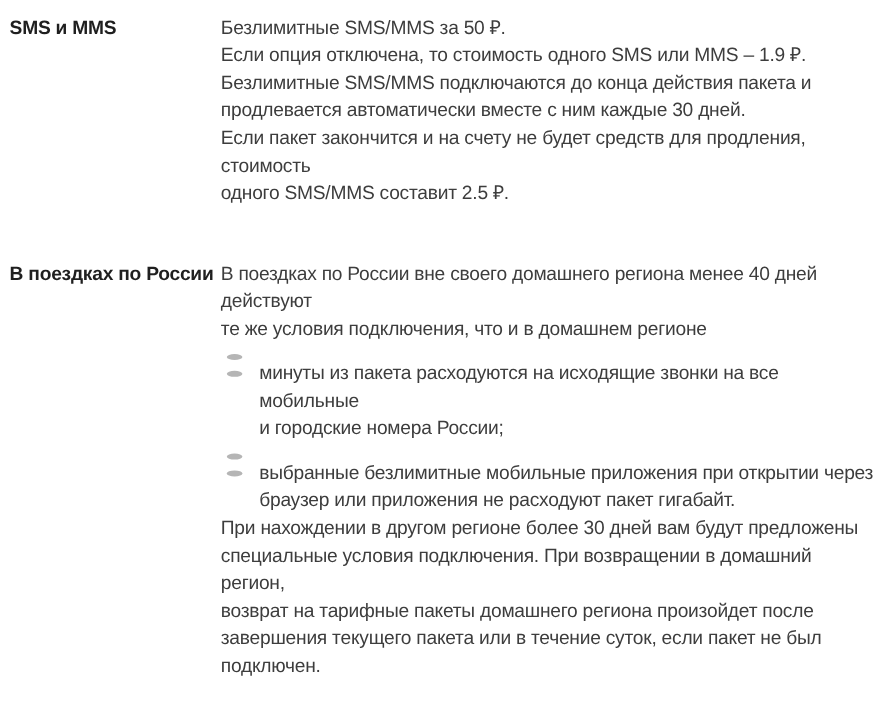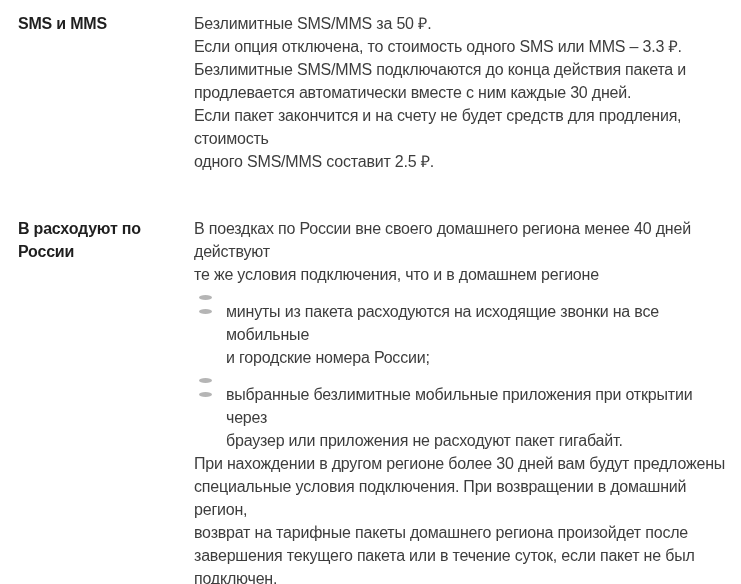--- a/index.html
+++ b/index.html
@@ -12,21 +12,21 @@
     background: #ffffff;
     overflow: hidden;
     font-family: "Liberation Sans", sans-serif;
     color: #3d3d3d;
     -webkit-font-smoothing: antialiased;
   }
   .page {
     box-sizing: border-box;
     width: 741px;
     height: 584px;
-    padding: 12px 6px 0 18px;
+    padding: 12px 6px 0 8px;
   }
   .section-row {
     display: flex;
     align-items: flex-start;
   }
   .section-row + .section-row {
     margin-top: 44px;
   }
   .section-label {
     flex: 0 0 176px;
@@ -73,30 +73,30 @@
 </style>
 </head>
 <body>
 
 <div class="page">
 
   <div class="section-row">
     <div class="section-label">SMS и MMS</div>
     <div class="section-content">
       <p class="para">Безлимитные SMS/MMS за 50 ₽.
-Если опция отключена, то стоимость одного SMS или MMS – 3.3 ₽.</p>
+Если опция отключена, то стоимость одного SMS или MMS – 1.9 ₽.</p>
       <p class="para spaced">Безлимитные SMS/MMS подключаются до конца действия пакета и
 продлевается автоматически вместе с ним каждые 30 дней.
 Если пакет закончится и на счету не будет средств для продления, стоимость
 одного SMS/MMS составит 2.5 ₽.</p>
     </div>
   </div>
 
   <div class="section-row">
-    <div class="section-label">В расходуют по России</div>
+    <div class="section-label">В поездках по России</div>
     <div class="section-content">
       <p class="para">В поездках по России вне своего домашнего региона менее 40 дней действуют
 те же условия подключения, что и в домашнем регионе</p>
       <ul class="bullet-list">
         <li class="bullet-item">
           <span class="bullet-dot"></span>
         </li>
         <li class="bullet-item">
           <span class="bullet-dot"></span>
           <span class="bullet-text">минуты из пакета расходуются на исходящие звонки на все мобильные

